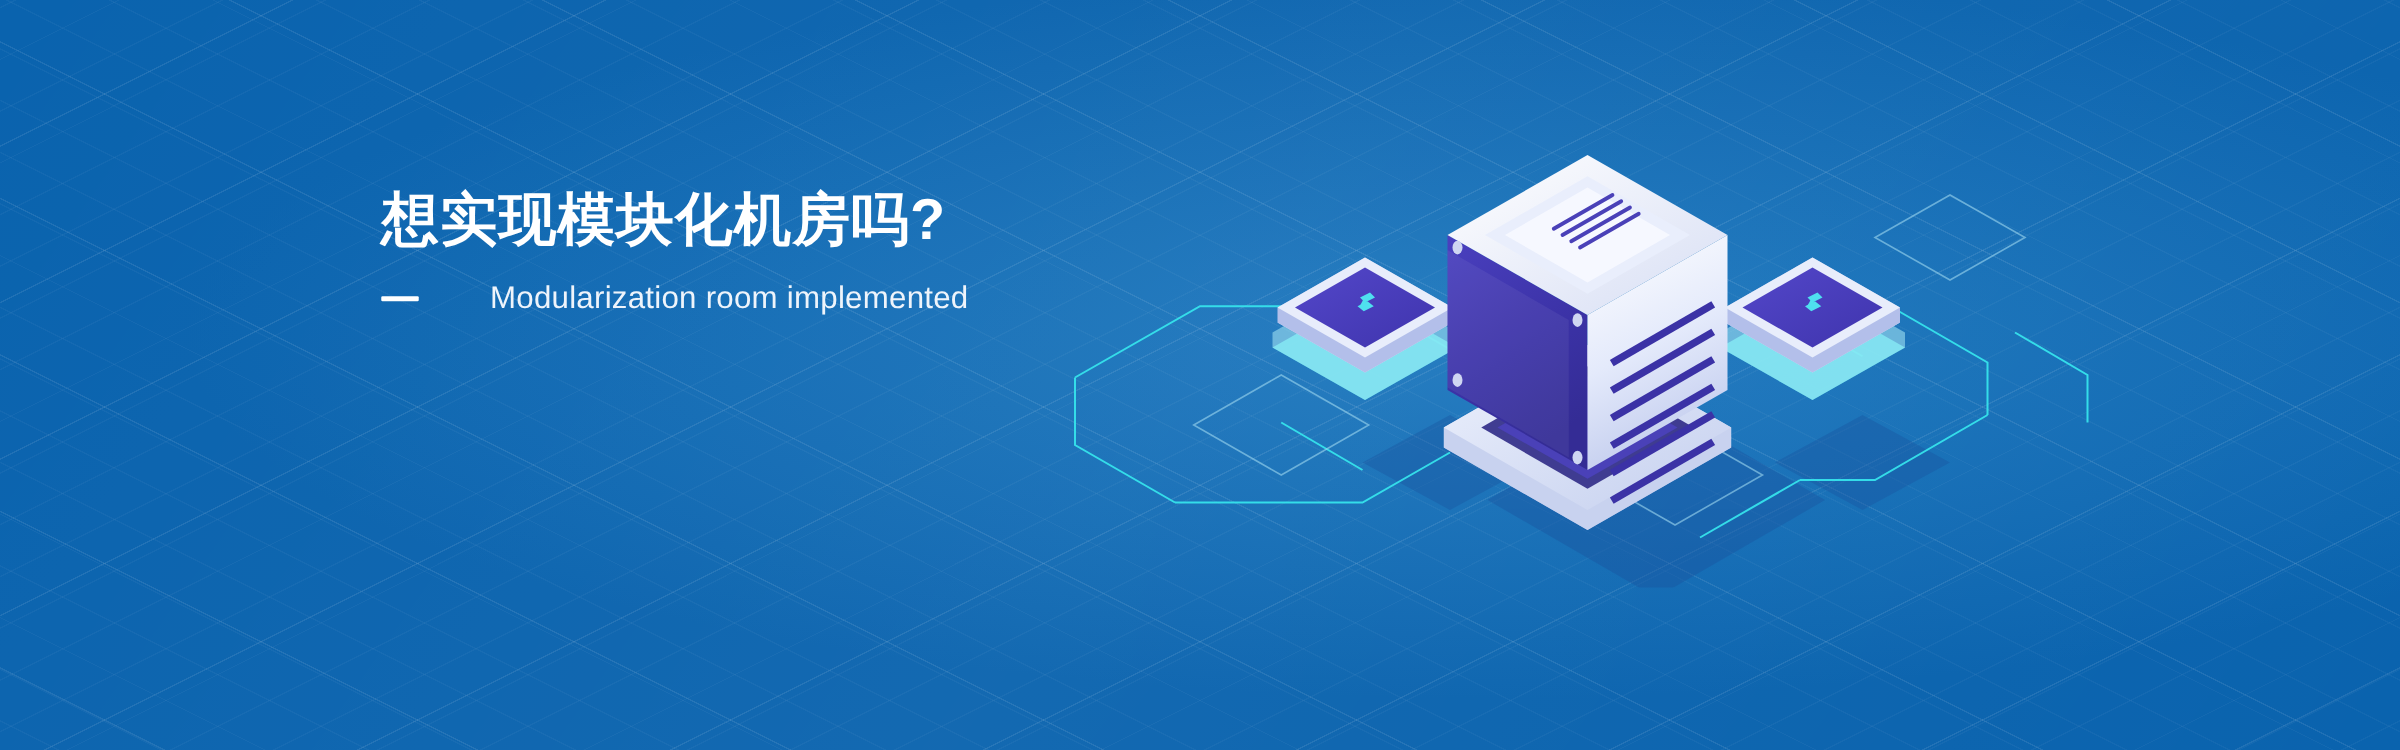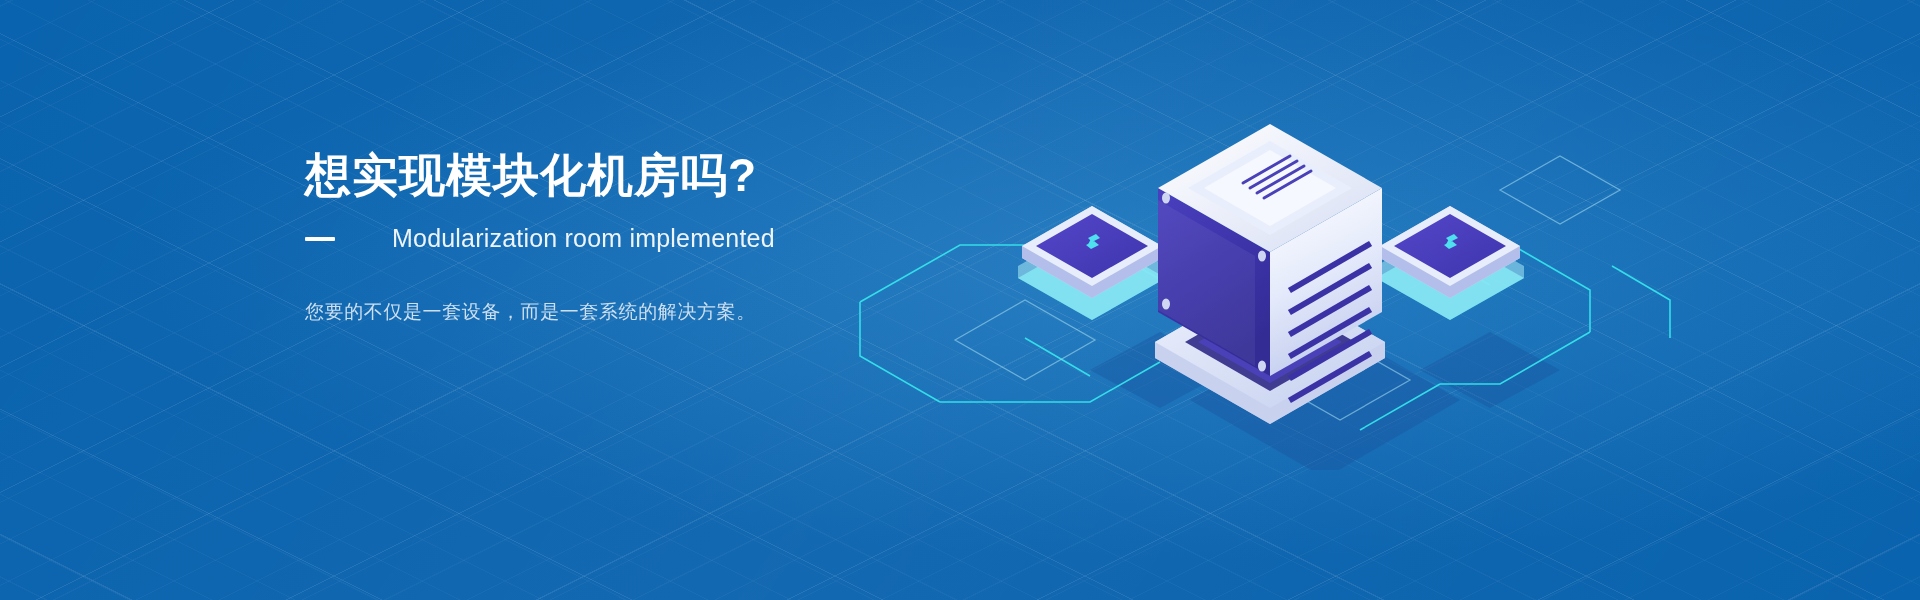--- a/index.html
+++ b/index.html
@@ -250,16 +250,15 @@
   </div>
 
   <div class="copy">
     <h1 class="headline">想实现模块化机房吗?</h1>
 
     <div class="subline">
       <span class="rule"></span>
       <span class="subtitle">Modularization room implemented</span>
     </div>
 
-    <p class="desc">您要的不仅是一套设备，而是一套系统的解决方案。</p>
   </div>
 
 </div>
 
 </body></html>

